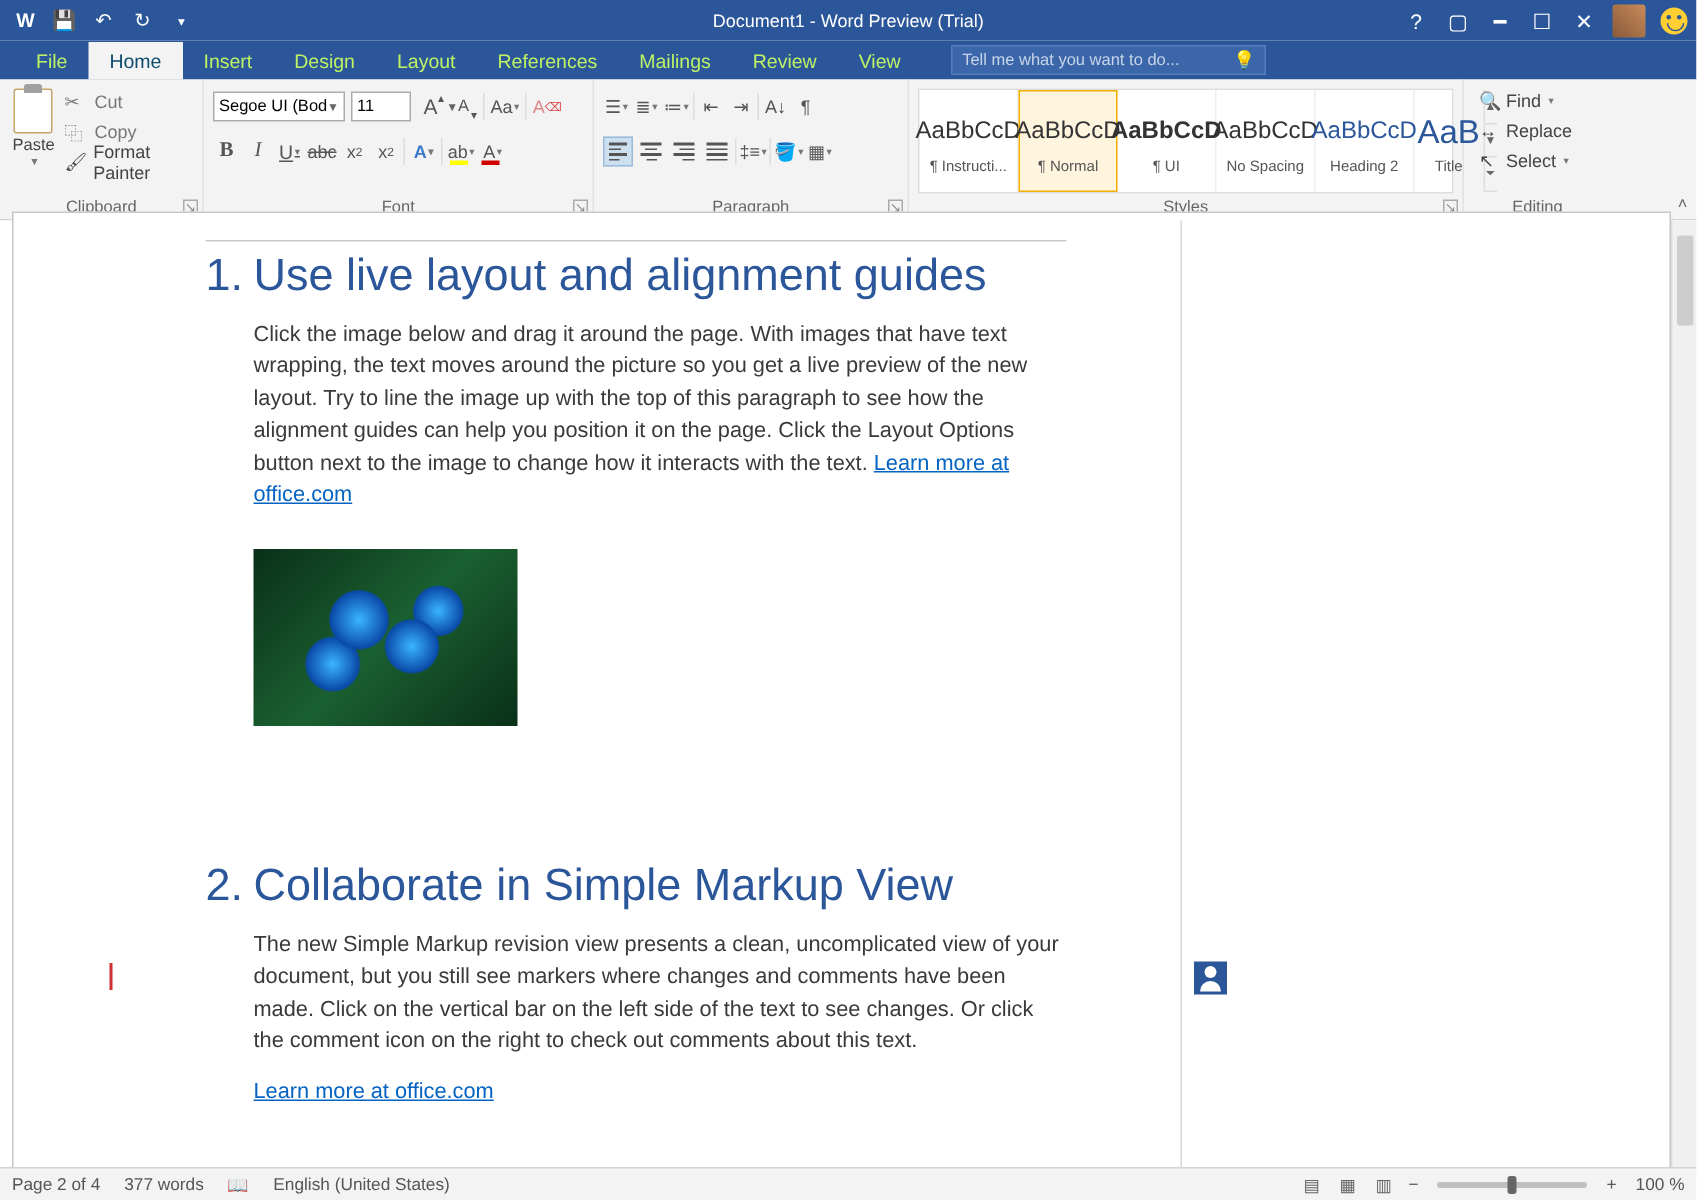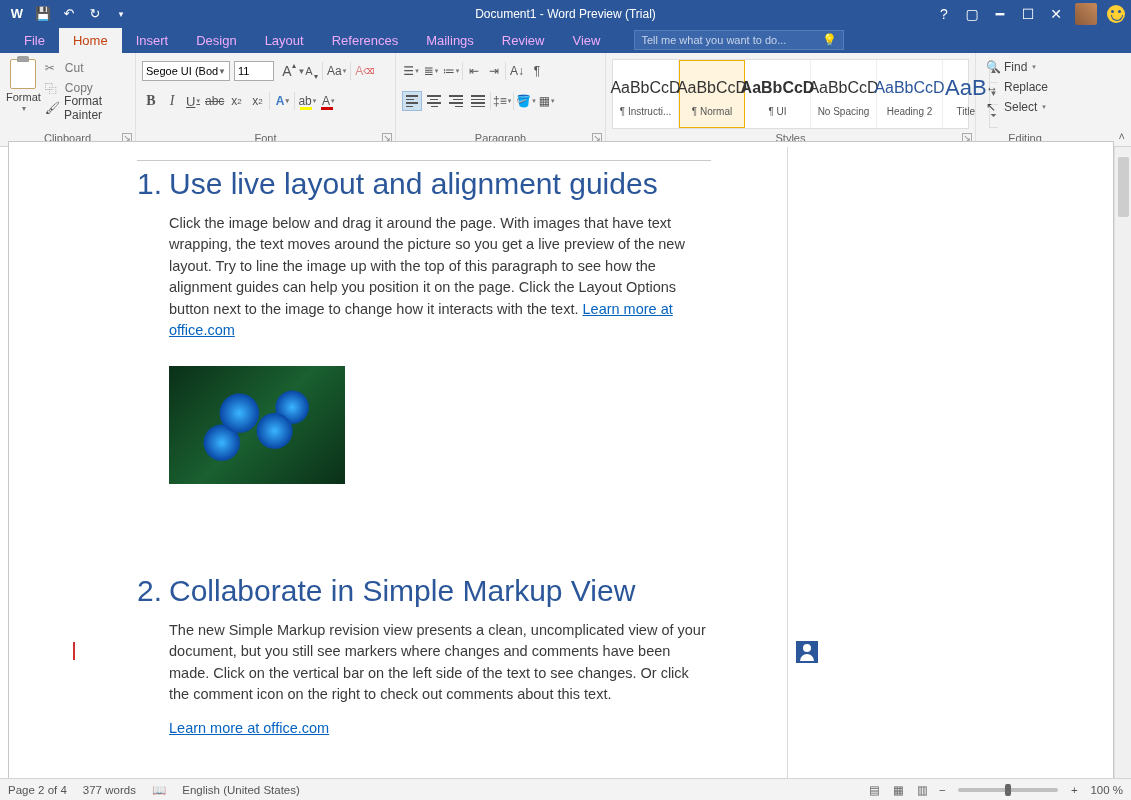--- a/index.html
+++ b/index.html
@@ -12,22 +12,22 @@
 .titlebar .doc-title { position: absolute; left: 50%; transform: translateX(-50%); font-size: 12px; }
 .titlebar .win-controls { position: absolute; right: 0; display: flex; align-items: center; gap: 2px; padding-right: 6px; }
 .titlebar .win-btn { width: 26px; height: 22px; display: flex; align-items: center; justify-content: center; font-size: 14px; color: #fff; }
 .titlebar .avatar { width: 22px; height: 22px; background: linear-gradient(45deg,#8a5a3a,#c88a5a); border-radius: 2px; margin: 0 4px; }
 .titlebar .smiley { width: 18px; height: 18px; background: #ffcf33; border-radius: 50%; position: relative; margin-left: 4px; }
 .titlebar .smiley::before { content: ""; position: absolute; left: 4px; top: 5px; width: 3px; height: 3px; background:#2b579a; border-radius:50%; box-shadow: 7px 0 #2b579a; }
 .titlebar .smiley::after { content: ""; position: absolute; left: 4px; top: 10px; width: 10px; height: 5px; border: 1.5px solid #2b579a; border-top: none; border-radius: 0 0 10px 10px; }
 
 
 .tabstrip { height: 26px; background: #2b579a; display: flex; align-items: flex-end; padding-left: 10px; gap: 0; }
-.tab { padding: 5px 14px; color: #f0abfc; font-size: 13px; cursor: pointer; }
-.tab.active { background: #f3f3f3; color: #c2410c; }
+.tab { padding: 5px 14px; color: #bef264; font-size: 13px; cursor: pointer; }
+.tab.active { background: #f3f3f3; color: #0c4a6e; }
 .tellme-box { margin-left: 20px; background: #3b67aa; border: 1px solid #547dba; height: 20px; width: 210px; display: flex; align-items: center; padding: 0 6px; color: #c8d4e8; font-size: 11px; margin-bottom: 3px; position: relative; }
 .tellme-box .bulb { position:absolute; right:6px; font-size:12px; color:#c8d4e8; }
 
 
 .ribbon { height: 94px; background: #f3f3f3; border-bottom: 1px solid #d4d4d4; display: flex; position: relative; }
 .ribbon-group { border-right: 1px solid #e1e1e1; padding: 4px 6px 2px 6px; display: flex; flex-direction: column; position: relative; }
 .group-label { position: absolute; bottom: 2px; left: 0; right: 0; text-align: center; font-size: 11px; color: #666; }
 .group-launcher { position: absolute; bottom: 3px; right: 3px; font-size: 9px; color: #888; width:10px; height:10px; border:1px solid #aaa; line-height:8px; text-align:center;}
 .ribbon-collapse { position: absolute; right: 6px; bottom: 4px; font-size: 11px; color: #666; }
 
@@ -157,21 +157,21 @@
     <span class="bulb">💡</span>
   </div>
 </div>
 
 <div class="ribbon">
 
   <div class="ribbon-group clip-group">
     <div class="clip-inner">
       <div class="paste-btn">
         <div class="paste-icon"></div>
-        <span>Format</span>
+        <span>Paste</span>
         <span class="caret">▼</span>
       </div>
       <div class="clip-side">
         <div class="clip-item">
             <span class="clip-icon">✂</span>
             <span>Cut</span>
           </div>
         <div class="clip-item">
             <span class="clip-icon">⿻</span>
             <span>Copy</span>

